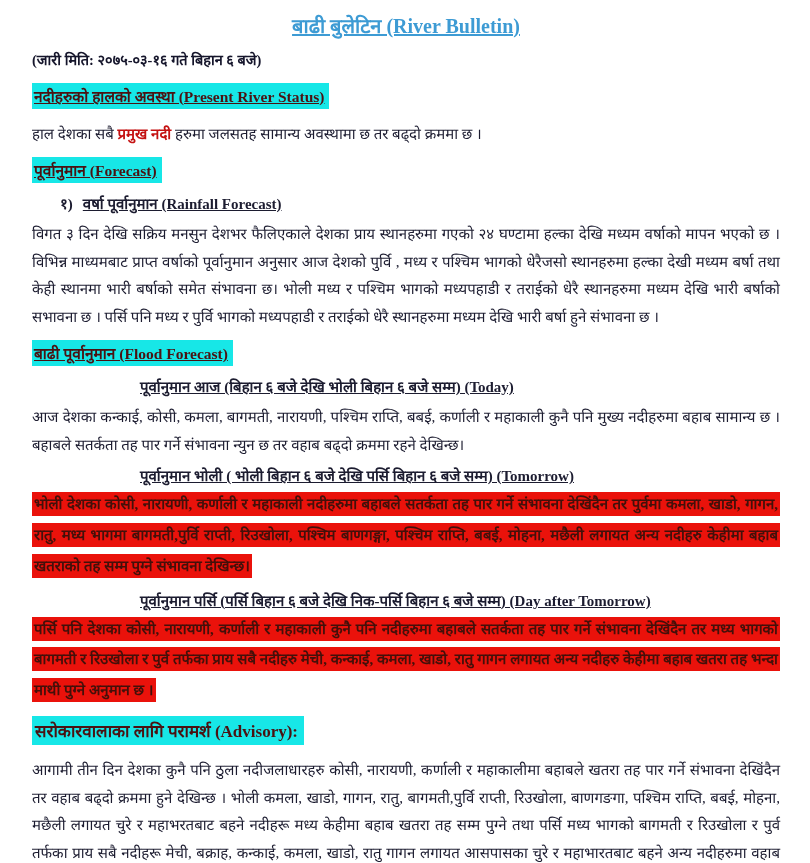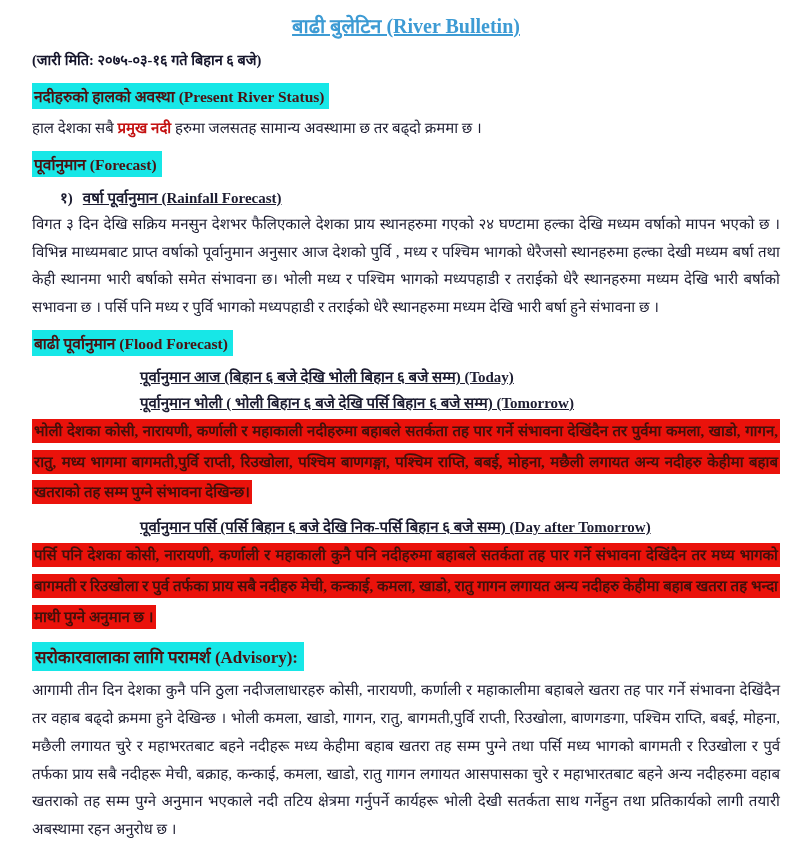--- a/index.html
+++ b/index.html
@@ -29,41 +29,41 @@
   
   .h-cyan{
     display:inline-block;
     background:#17e7e7;
     color:#4a1212;
     font-weight:bold;
     font-size:15.5px;
     padding:2px 5px 2px 2px;
     margin:2px 0 4px 0;
   }
-  .h-cyan.u{}
+  .h-cyan.u{text-decoration:underline;}
   .h-cyan.big{font-size:17px;padding:3px 6px 3px 3px;}
 
   
   .subhead{
     font-weight:bold;
     font-size:15px;
     color:#1c1c30;
     margin:6px 0 4px 0;
   }
   .subhead .head-text{text-decoration:underline;}
   .indent1{padding-left:28px;}
   .indent2{padding-left:108px;}
   .subhead .num{text-decoration:none;margin-right:10px;}
 
   
   .para{
     font-size:15px;
     line-height:1.85;
     text-align:justify;
-    margin:2px 0 6px 0;
+    margin:8px 0 6px 0;
     font-weight:500;
   }
   .red-inline{color:#c41111;font-weight:bold;}
 
   
   .alert-para{
     font-size:15px;
     line-height:2.05;
     text-align:justify;
     margin:4px 0 8px 0;
@@ -98,20 +98,21 @@
     </div>
     <div class="para">विगत ३ दिन देखि सक्रिय मनसुन देशभर फैलिएकाले देशका प्राय स्थानहरुमा गएको २४ घण्टामा हल्का देखि मध्यम वर्षाको मापन भएको छ । विभिन्न माध्यमबाट प्राप्त वर्षाको पूर्वानुमान अनुसार आज देशको  पुर्वि , मध्य र पश्चिम भागको धेरैजसो स्थानहरुमा हल्का देखी मध्यम बर्षा तथा केही स्थानमा भारी बर्षाको समेत संभावना छ।  भोली मध्य र पश्चिम भागको मध्यपहाडी र तराईको धेरै स्थानहरुमा मध्यम देखि भारी बर्षाको सभावना छ । पर्सि पनि मध्य र पुर्वि भागको मध्यपहाडी र तराईको धेरै स्थानहरुमा मध्यम देखि भारी बर्षा हुने संभावना छ ।</div>
   </div>
 
   <div>
     <span class="h-cyan u">बाढी पूर्वानुमान (Flood Forecast)</span>
 
     <div class="subhead indent2">
       <span class="head-text">पूर्वानुमान आज (बिहान ६ बजे देखि भोली बिहान ६ बजे सम्म) (Today)</span>
     </div>
+    <div class="para">आज देशका कन्काई, कोसी, कमला, बागमती, नारायणी, पश्चिम राप्ति, बबई, कर्णाली र महाकाली कुनै पनि मुख्य नदीहरुमा बहाब सामान्य छ । बहाबले सतर्कता तह पार गर्ने संभावना न्युन छ  तर वहाब बढ्दो क्रममा रहने देखिन्छ।</div>
 
     <div class="subhead indent2">
       <span class="head-text">पूर्वानुमान भोली ( भोली बिहान ६ बजे देखि पर्सि बिहान ६ बजे सम्म) (Tomorrow)</span>
     </div>
     <div class="alert-para">
       <span class="red-bg">भोली देशका कोसी, नारायणी, कर्णाली र महाकाली नदीहरुमा बहाबले सतर्कता तह पार गर्ने संभावना देखिंदैन तर पुर्वमा कमला, खाडो, गागन, रातु, मध्य भागमा बागमती,पुर्वि राप्ती, रिउखोला, पश्चिम बाणगङ्गा, पश्चिम राप्ति, बबई, मोहना, मछैली लगायत अन्य नदीहरु केहीमा बहाब खतराको तह सम्म पुग्ने संभावना देखिन्छ।</span>
     </div>
 
     <div class="subhead indent2">
       <span class="head-text">पूर्वानुमान पर्सि (पर्सि बिहान ६ बजे देखि निक-पर्सि बिहान ६ बजे सम्म) (Day after Tomorrow)</span>

